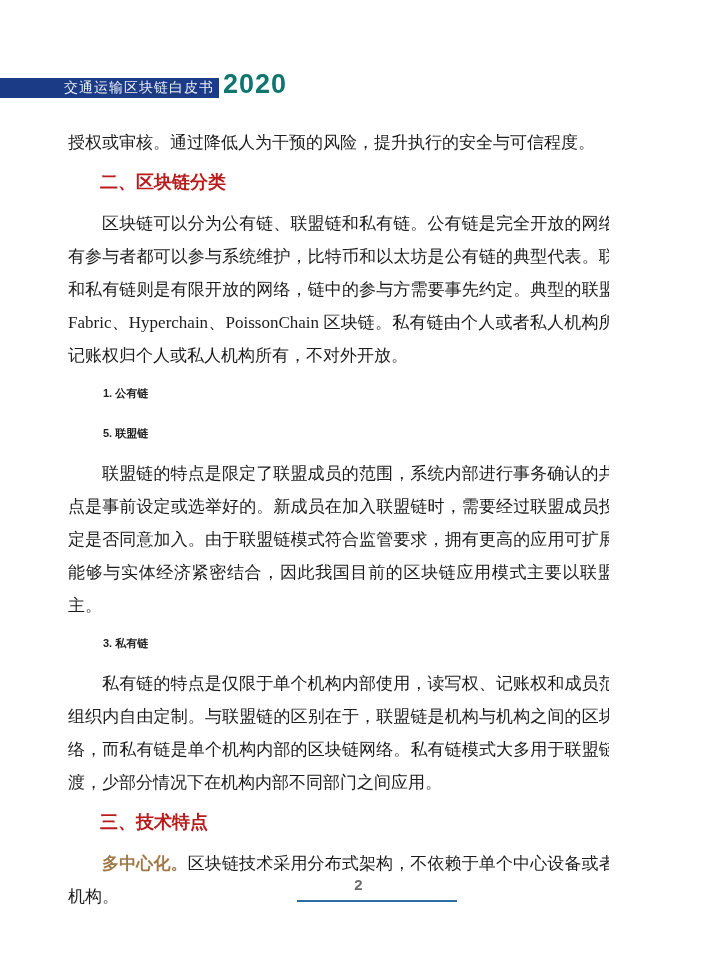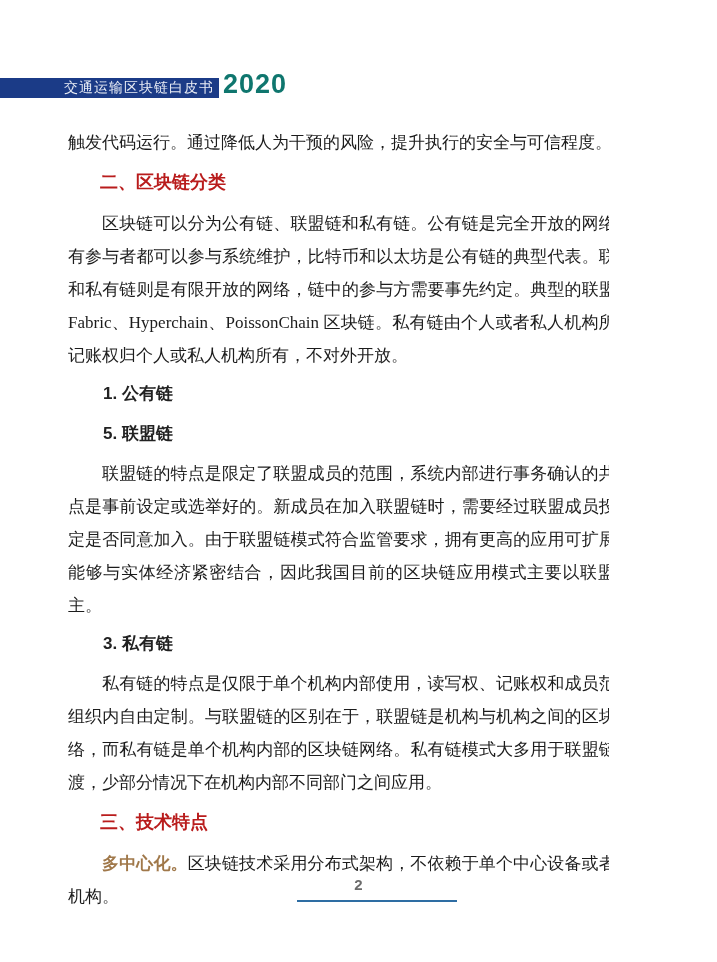--- a/index.html
+++ b/index.html
@@ -63,21 +63,21 @@
     font-size: 18px;
     line-height: 33px;
     color: #b91c1c;
     padding-left: 32px;
     margin: 7px 0 8px 0;
     text-align: left;
   }
   .sub-heading {
     font-family: "Liberation Sans", "DejaVu Sans", sans-serif;
     font-weight: bold;
-    font-size: 17px;
+    font-size: 11px;
     line-height: 33px;
     color: #222222;
     padding-left: 35px;
     margin: 5px 0 7px 0;
     text-align: left;
   }
   .lead-term {
     color: #a0784a;
     font-weight: bold;
     font-family: "Liberation Sans", "DejaVu Sans", sans-serif;
@@ -108,21 +108,21 @@
 
   <div class="header">
     <div class="banner">
       <span class="banner-title">交通运输区块链白皮书</span>
     </div>
     <span class="header-year">2020</span>
   </div>
 
   <div class="content">
 
-    <p class="para no-indent">触发代码运行。通过降低人为干预的风险，提升执行的安全与可信程度。</p>
+    <p class="para no-indent">授权或审核。通过降低人为干预的风险，提升执行的安全与可信程度。</p>
 
     <h2 class="sec-heading">二、区块链分类</h2>
 
     <p class="para">区块链可以分为公有链、联盟链和私有链。公有链是完全开放的网络，所有参与者都可以参与系统维护，比特币和以太坊是公有链的典型代表。联盟链和私有链则是有限开放的网络，链中的参与方需要事先约定。典型的联盟链有 Fabric、Hyperchain、PoissonChain 区块链。私有链由个人或者私人机构所有，记账权归个人或私人机构所有，不对外开放。</p>
 
     <h3 class="sub-heading">1. 公有链</h3>
 
     <h3 class="sub-heading">5. 联盟链</h3>
     <p class="para">联盟链的特点是限定了联盟成员的范围，系统内部进行事务确认的共识节点是事前设定或选举好的。新成员在加入联盟链时，需要经过联盟成员投票决定是否同意加入。由于联盟链模式符合监管要求，拥有更高的应用可扩展性，能够与实体经济紧密结合，因此我国目前的区块链应用模式主要以联盟链为主。</p>
 

